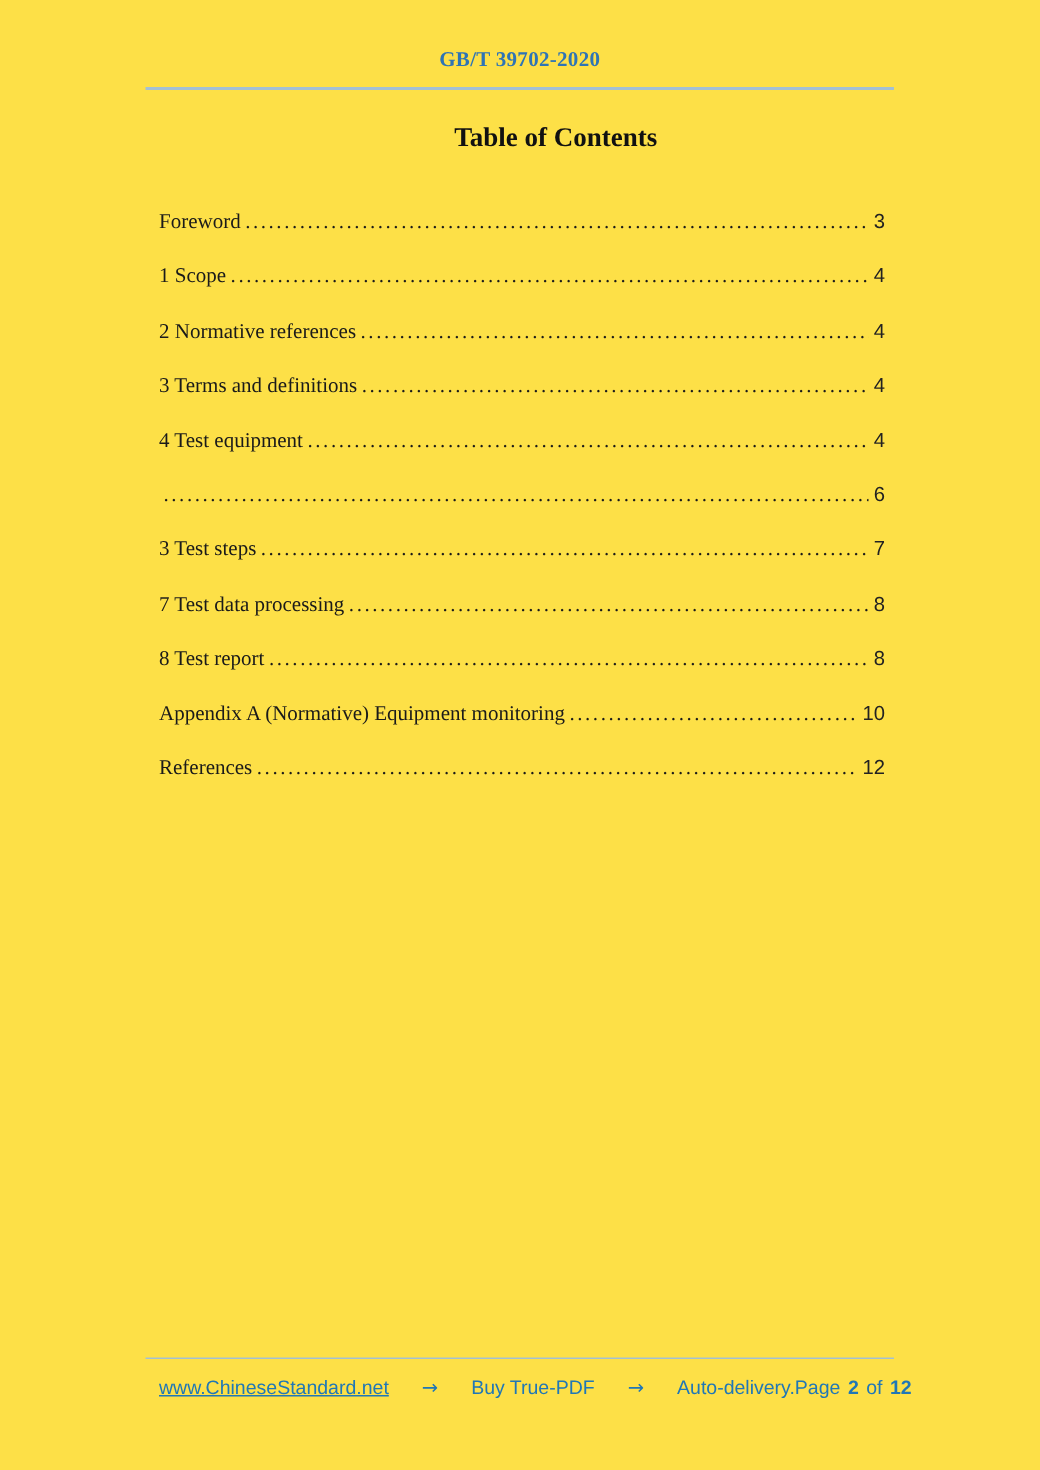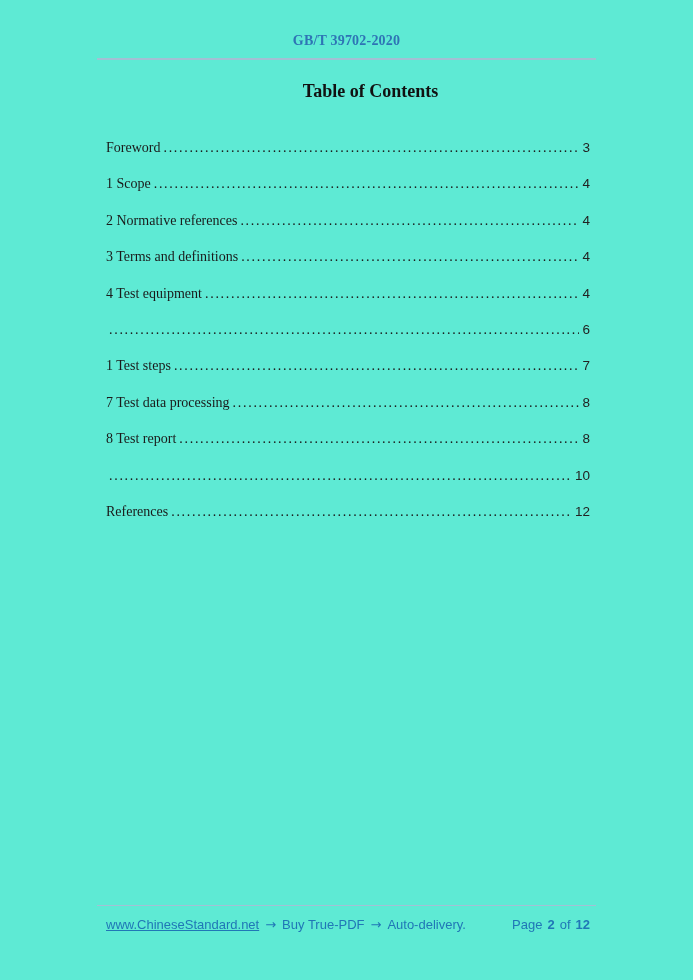--- a/index.html
+++ b/index.html
@@ -4,21 +4,21 @@
 <style>
   html, body {
     margin: 0;
     padding: 0;
     background: #ffffff;
   }
   .page {
     position: relative;
     width: 693px;
     height: 980px;
-    background: #5eead4;
+    background: #fde047;
     overflow: hidden;
     font-family: "Liberation Serif", serif;
   }
 
   
   .header-code {
     position: absolute;
     top: 33px;
     left: 0;
     width: 100%;
@@ -101,21 +101,21 @@
     display: flex;
     justify-content: space-between;
     align-items: baseline;
     font-family: "Liberation Sans", sans-serif;
     font-size: 13px;
     color: #2077b6;
   }
   .footer-left {
     display: flex;
     align-items: baseline;
-    gap: 6px;
+    gap: 22px;
     white-space: nowrap;
   }
   .footer-link {
     color: #2077b6;
     text-decoration: underline;
     cursor: pointer;
   }
   .footer-arrow {
     font-family: "DejaVu Sans", sans-serif;
     font-size: 13px;
@@ -172,38 +172,39 @@
       <span class="toc-leader">........................................................................................................................................................................................</span>
       <span class="toc-page">4</span>
     </div>
 
     <div class="toc-row">
       <span class="toc-leader">........................................................................................................................................................................................</span>
       <span class="toc-page">6</span>
     </div>
 
     <div class="toc-row">
-      <span class="toc-title">1 Test steps</span>
+      <span class="toc-title">3 Test steps</span>
       <span class="toc-leader">........................................................................................................................................................................................</span>
       <span class="toc-page">7</span>
     </div>
 
     <div class="toc-row">
       <span class="toc-title">7 Test data processing</span>
       <span class="toc-leader">........................................................................................................................................................................................</span>
       <span class="toc-page">8</span>
     </div>
 
     <div class="toc-row">
       <span class="toc-title">8 Test report</span>
       <span class="toc-leader">........................................................................................................................................................................................</span>
       <span class="toc-page">8</span>
     </div>
 
     <div class="toc-row">
+      <span class="toc-title">Appendix A (Normative) Equipment monitoring</span>
       <span class="toc-leader">........................................................................................................................................................................................</span>
       <span class="toc-page">10</span>
     </div>
 
     <div class="toc-row">
       <span class="toc-title">References</span>
       <span class="toc-leader">........................................................................................................................................................................................</span>
       <span class="toc-page">12</span>
     </div>
 

